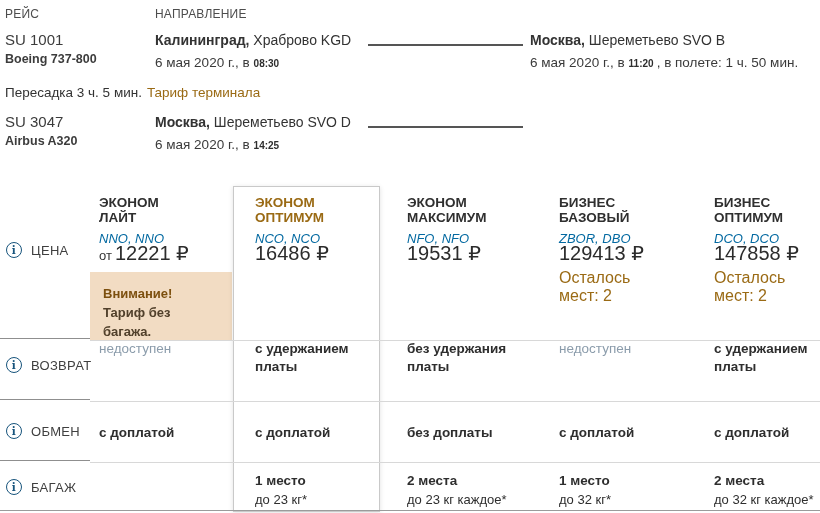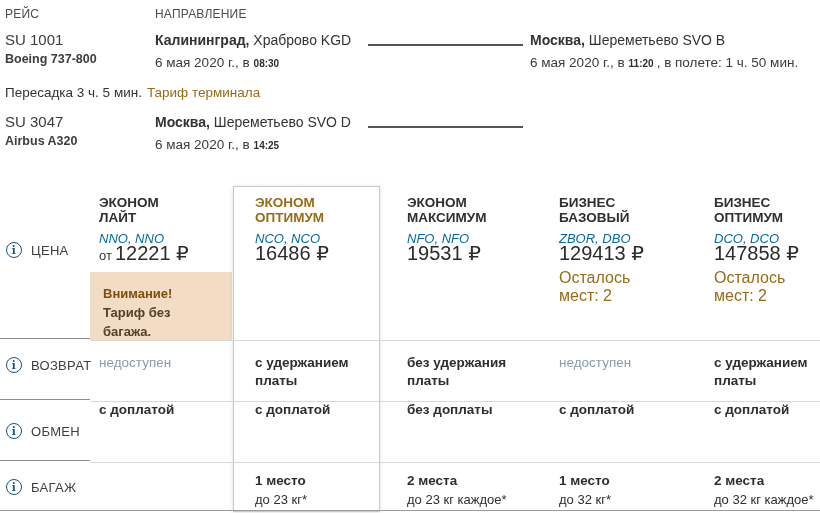--- a/index.html
+++ b/index.html
@@ -62,22 +62,22 @@
   .price-line{line-height:24px;white-space:nowrap;}
   .price-prefix{font-size:13px;color:#333;margin-right:3px;}
   .price-amount{font-size:20px;color:#2c2c2c;}
   .seats-note{font-size:16px;color:var(--accent-gold);margin-top:2px;}
   .notice{margin-top:4px;width:142px;height:68px;background:var(--notice-bg);
     padding:12px 10px 0 13px;font-size:13px;font-weight:700;line-height:19px;}
   .notice-title{color:var(--notice-title);}
   .notice-text{color:var(--notice-text);}
 
   .val-cell .cin{font-size:13.5px;font-weight:700;line-height:18px;color:#2e2e2e;}
-  .refund-cell{padding-top:14px}
-  .exchange-cell{}
+  .refund-cell{padding-top:0}
+  .exchange-cell{padding-top:23px}
   .baggage-cell{padding-top:10px}
   .cin.muted{font-weight:400;color:var(--muted-blue);}
   .bag1{white-space:nowrap;}
   .bag2{font-weight:400;font-size:13px;margin-top:1px;white-space:nowrap;}
   .bag-gold{color:var(--accent-gold);font-weight:700;margin-top:40px;}
   .bag-info-icon{display:inline-flex;align-items:center;justify-content:center;
     width:15px;height:15px;border:1.6px solid var(--accent-gold);border-radius:50%;
     color:var(--accent-gold);font-size:10px;font-weight:700;font-family:"DejaVu Serif",serif;
     margin-left:6px;vertical-align:-2px;cursor:pointer;}
 

